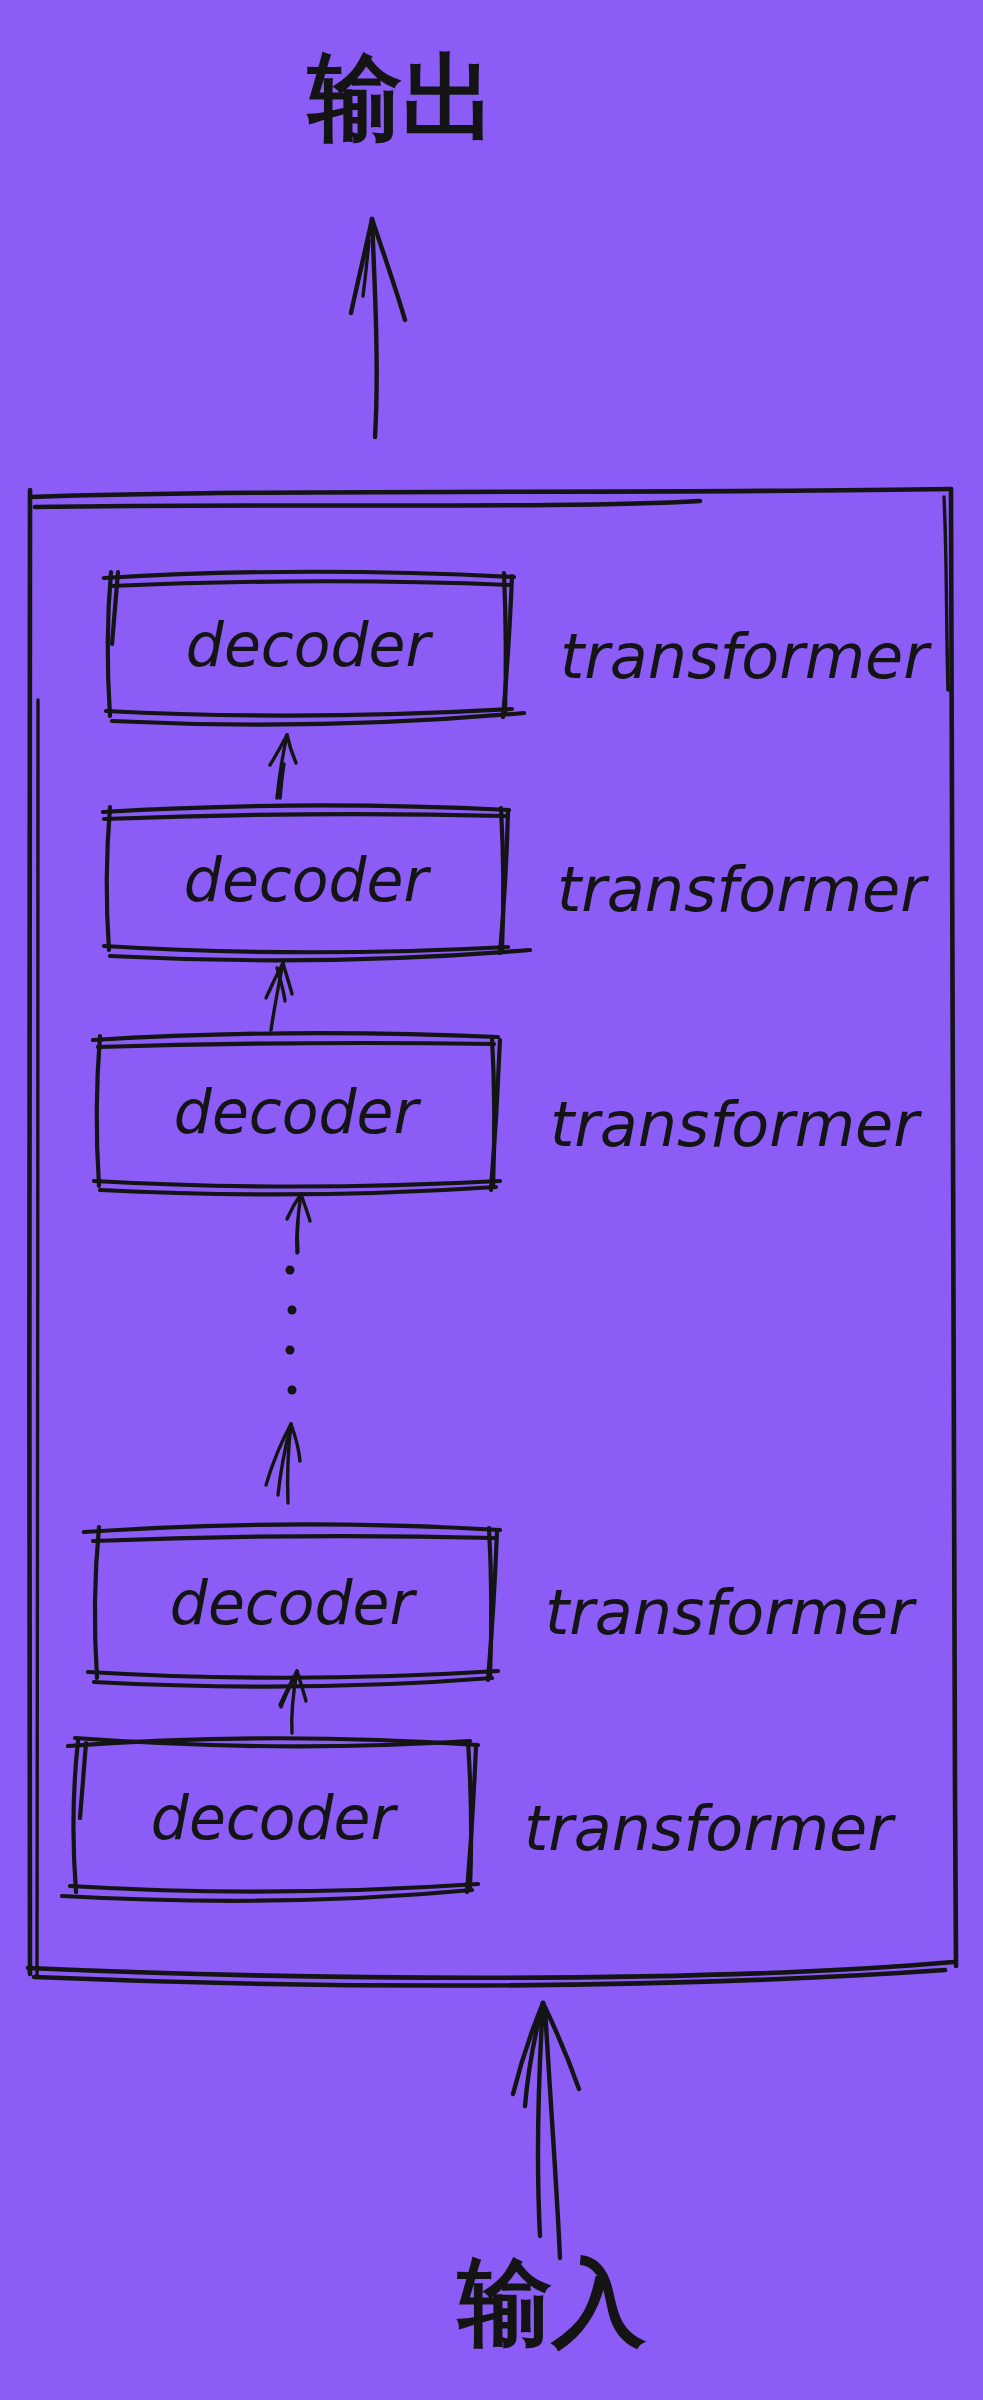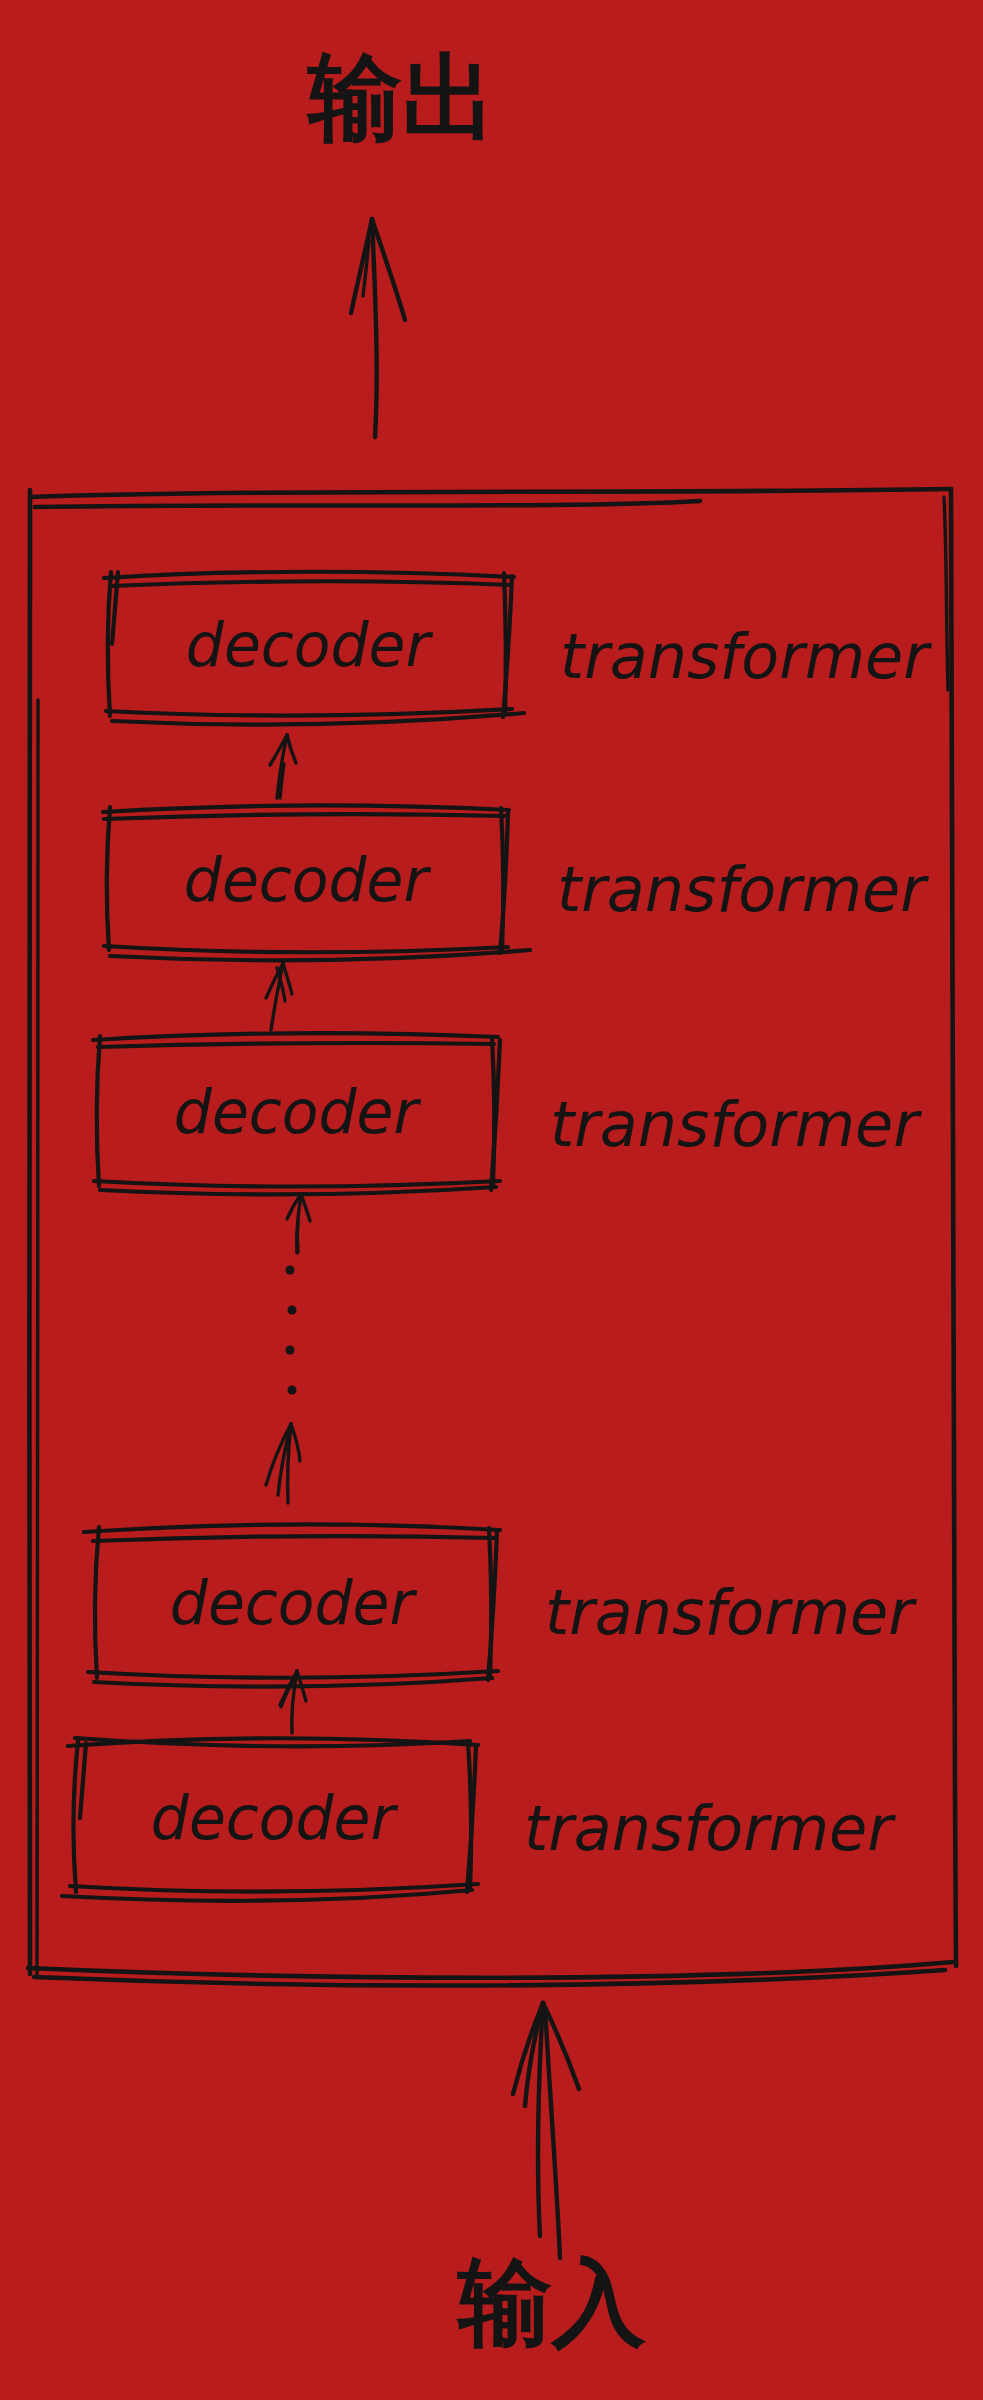--- a/index.html
+++ b/index.html
@@ -4,21 +4,21 @@
 <style>
   html, body {
     margin: 0;
     padding: 0;
     background: #ffffff;
   }
   .stage {
     position: relative;
     width: 983px;
     height: 2400px;
-    background: #b91c1c;
+    background: #8b5cf6;
     overflow: hidden;
   }
   svg { display: block; }
   .ink-stroke {
     fill: none;
     stroke: #141414;
     stroke-linecap: round;
     stroke-linejoin: round;
   }
   .box-stroke   { stroke-width: 4.2; }

